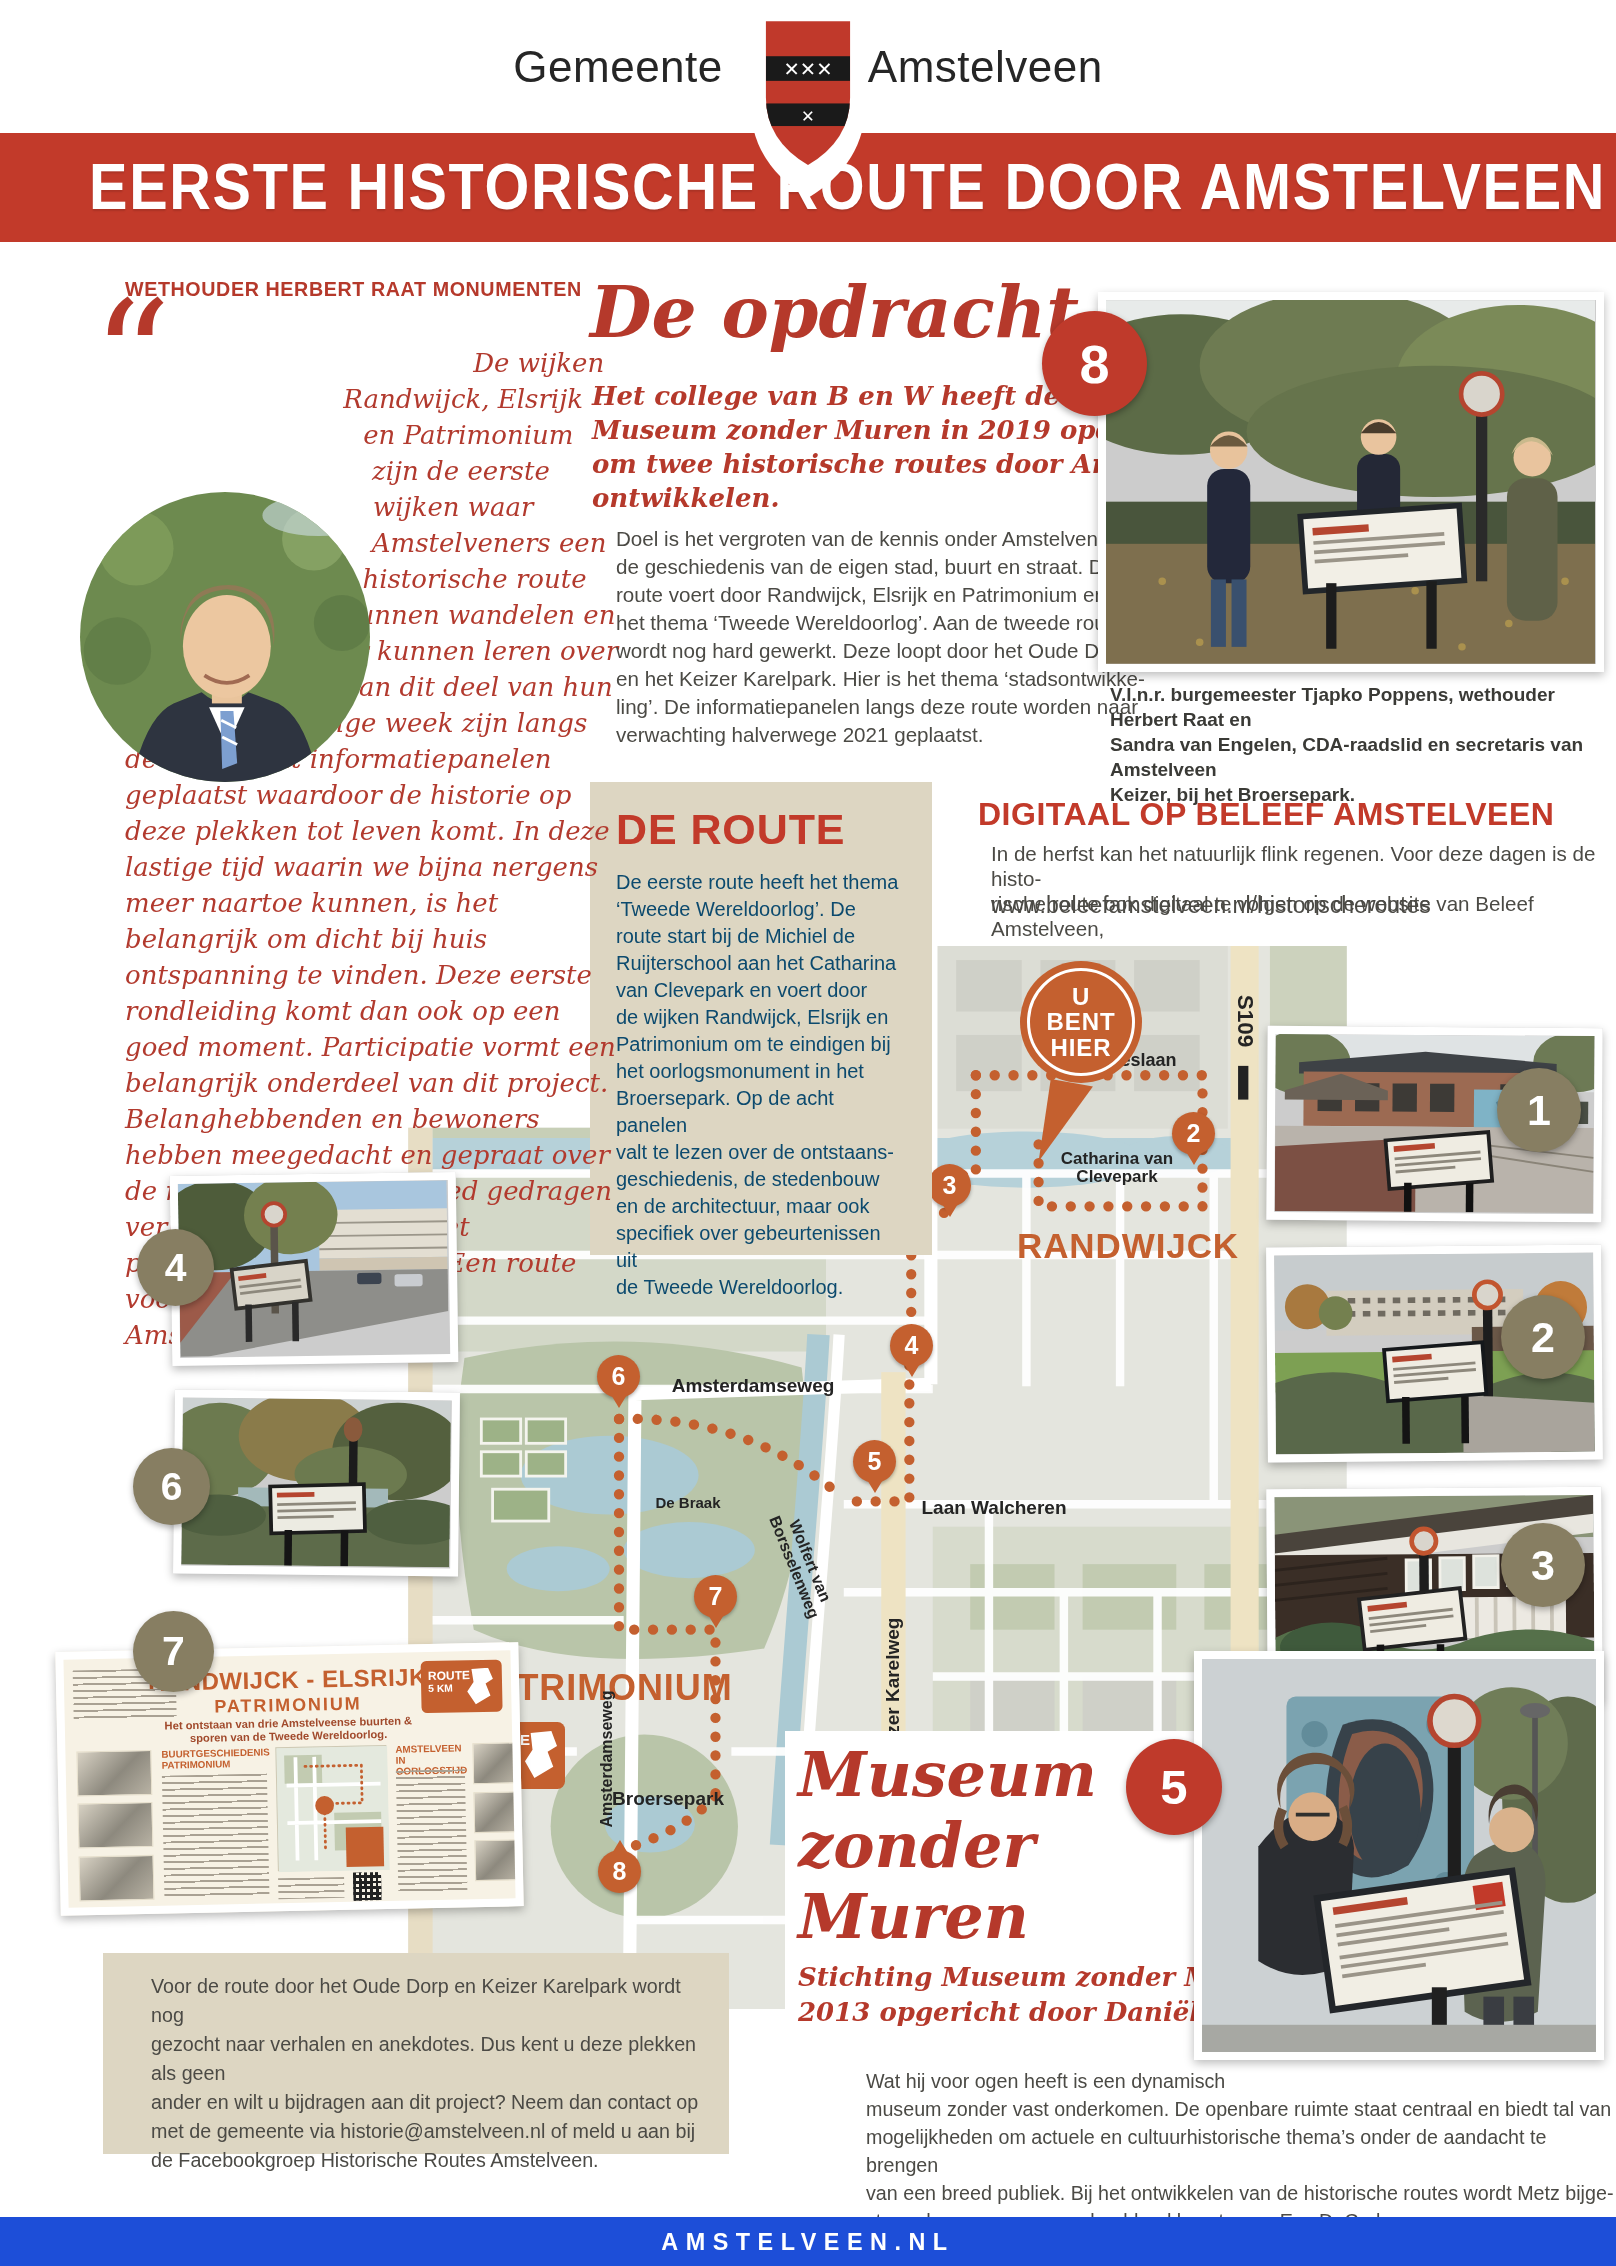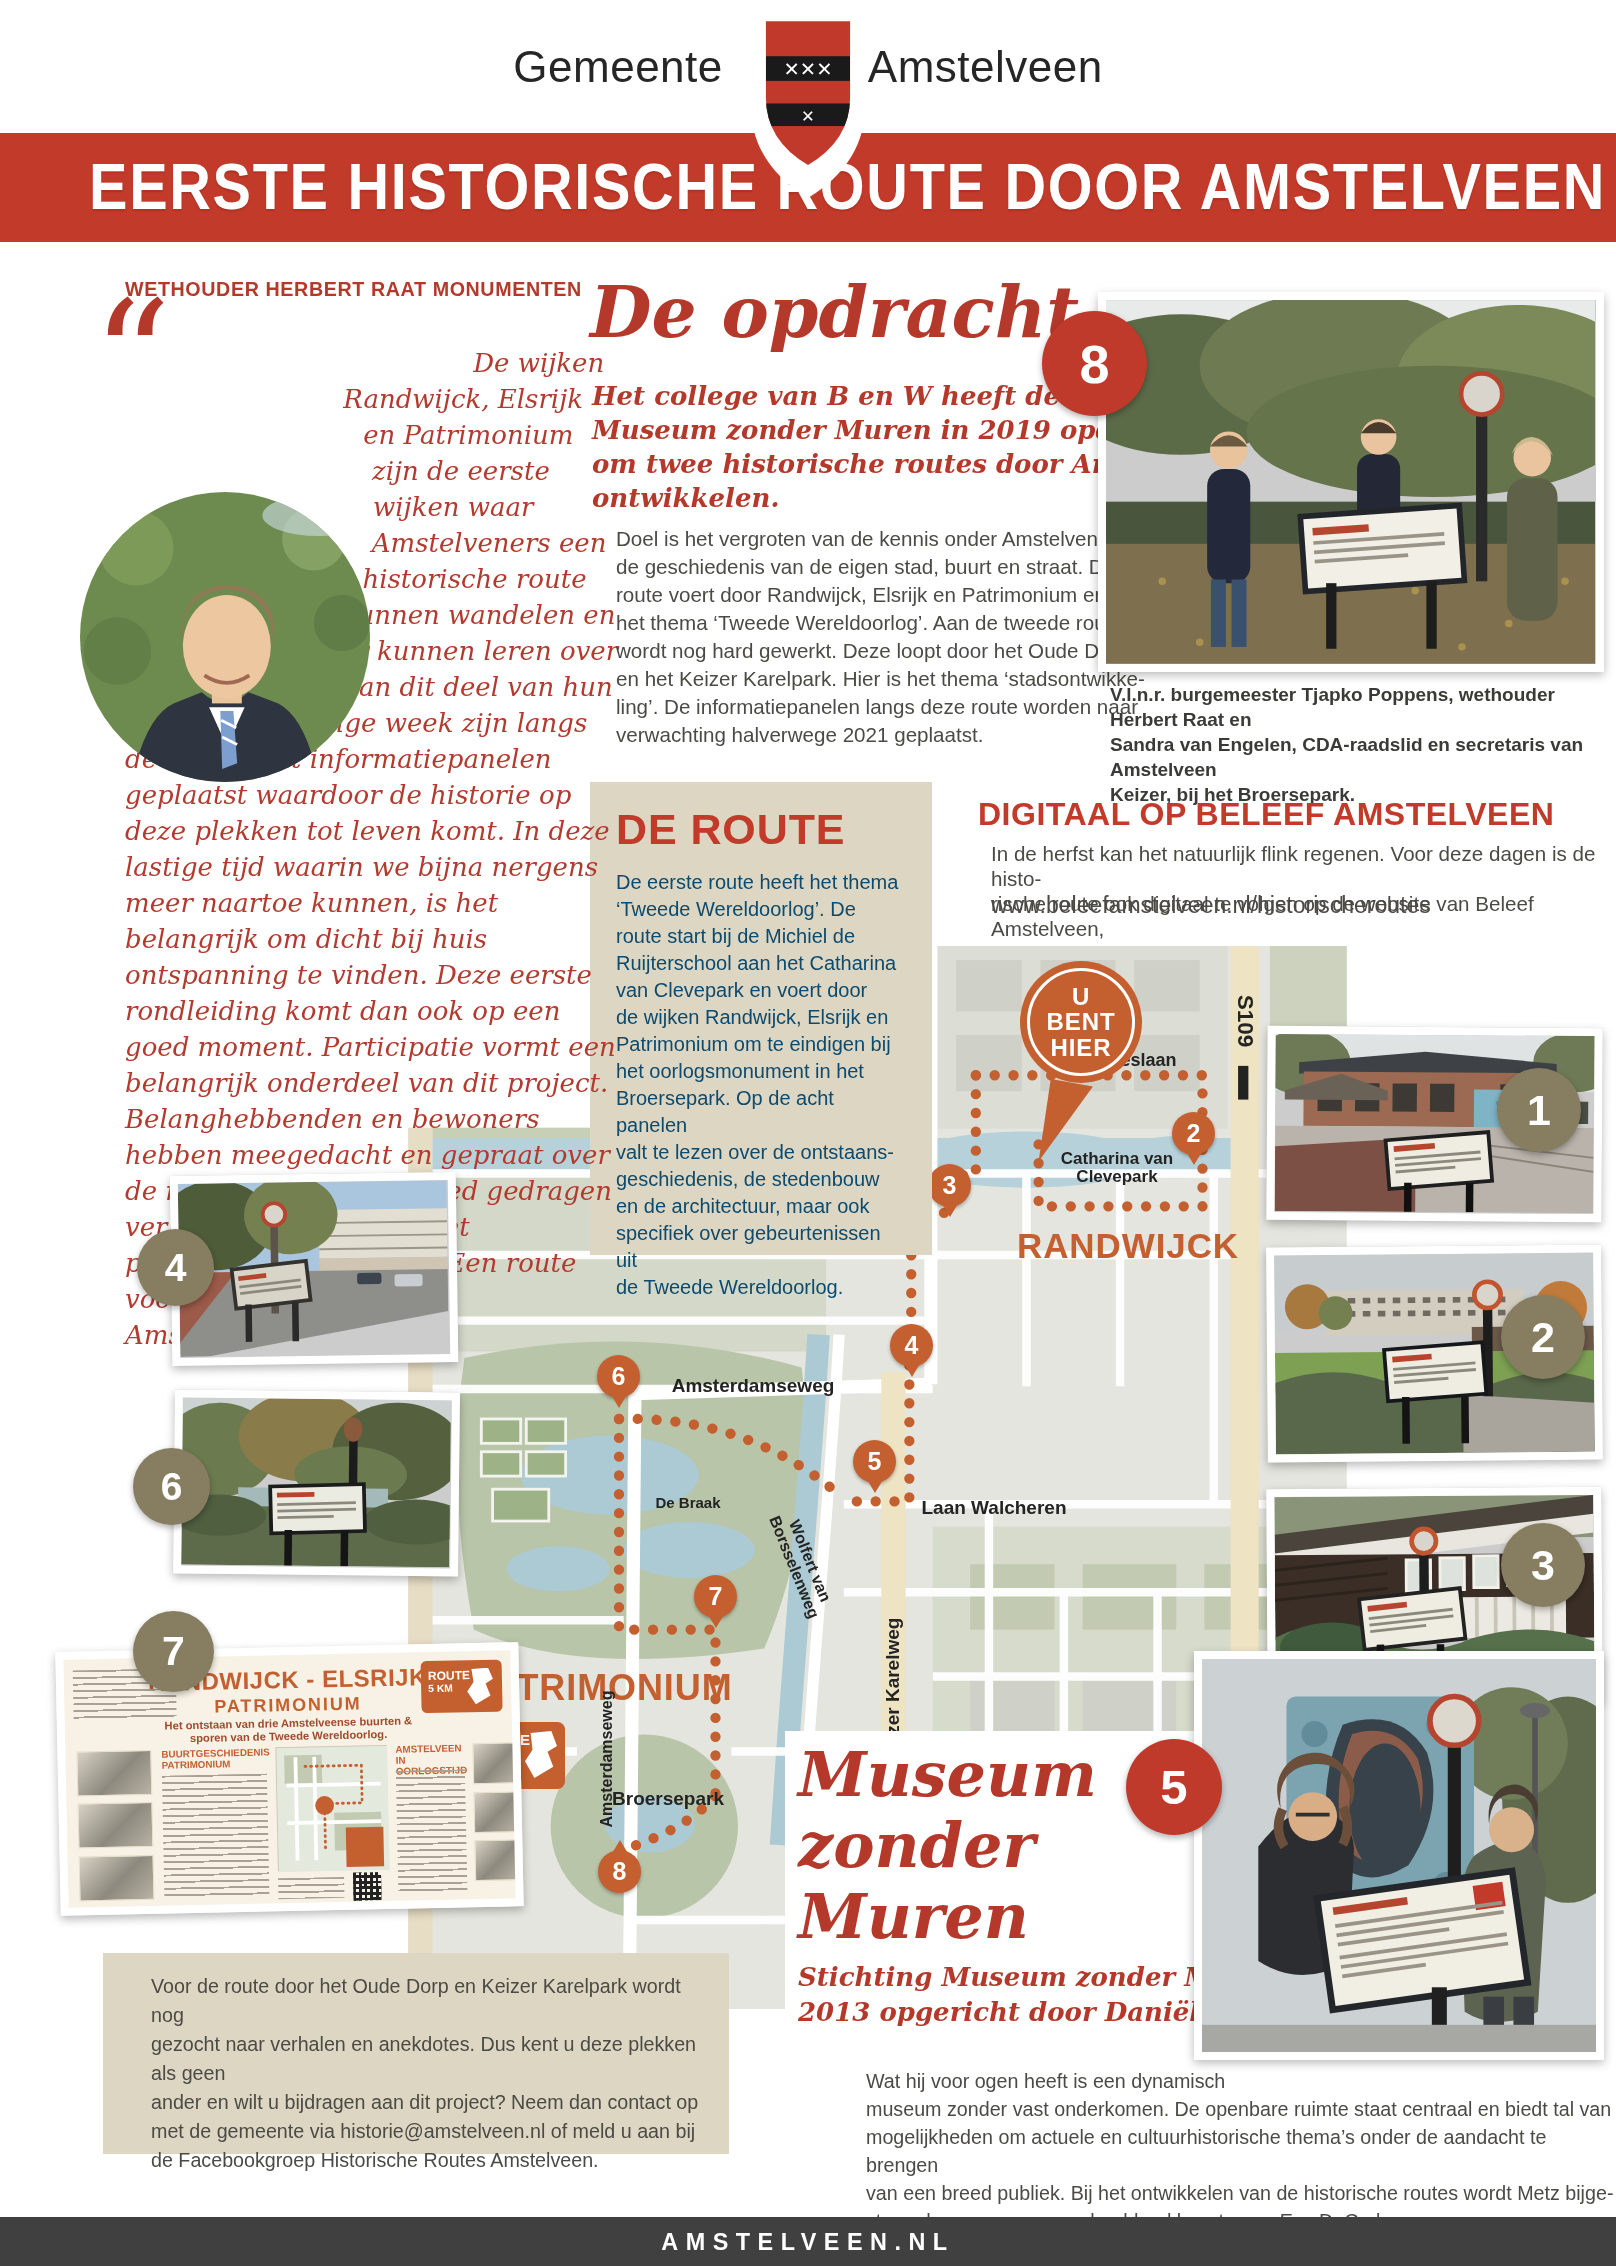--- a/index.html
+++ b/index.html
@@ -54,21 +54,21 @@
   #route1-badge .l2{font-size:12px;letter-spacing:0.5px}
   #route1-badge svg{position:absolute;right:5.6px;top:9.4px}
   
   #museum-backer{left:785px;top:1731px;width:822px;height:487px;background:#fff;z-index:2}
   #museum-title{left:798px;top:1739px;font-family:"DejaVu Serif","Liberation Serif",serif;font-style:italic;font-weight:bold;font-size:62px;line-height:71px;color:#b5392b;z-index:3}
   #museum-intro{left:798px;top:1960px;font-family:"DejaVu Serif","Liberation Serif",serif;font-style:italic;font-weight:bold;font-size:26px;line-height:35px;color:#b5392b;z-index:3}
   #museum-body{left:866px;top:2067px;font-size:19.7px;line-height:28px;color:#4b4a45;z-index:3}
   #oproep-box{left:103px;top:1953px;width:626px;height:201px;background:#ddd6c2;z-index:2;padding:19px 24px}
   #oproep-box h2{font-size:28px;color:#c23a2a;margin-bottom:9.4px}
   #oproep-box .body{margin-left:24px;font-size:19.7px;line-height:29px;color:#4b4a45}
-  #footer{left:0;top:2217px;width:1616px;height:50px;background:#404040;z-index:6;display:flex;align-items:center;justify-content:center}
+  #footer{left:0;top:2217px;width:1616px;height:50px;background:#1d4ed8;z-index:6;display:flex;align-items:center;justify-content:center}
   #footer span{color:#fff;font-weight:bold;font-size:23.4px;letter-spacing:7.5px}
   
   #photo7{background:#f7f2e5}
   .lf{position:absolute}
   .lf-title{left:0;right:0;top:11.2px;text-align:center;font-size:24px;font-weight:bold;color:#c4602f;letter-spacing:0.5px}
   .lf-title2{left:0;right:0;top:40px;text-align:center;font-size:18px;font-weight:bold;color:#c4602f;letter-spacing:1.9px}
   .lf-sub{left:0;right:0;top:62px;text-align:center;font-size:11.2px;line-height:13px;font-weight:bold;color:#a14a2c}
   .lf-badge{right:9.4px;top:9.4px;width:81px;height:52px;background:#c4602f;border-radius:5.6px;color:#fff;font-weight:bold;padding:7.5px 0 0 7.5px}
   .lf-badge .bl1{font-size:12px}.lf-badge .bl2{font-size:10.3px}
   .lf-h{font-size:9.8px;font-weight:bold;color:#c4602f;line-height:1.1;white-space:pre-line}

